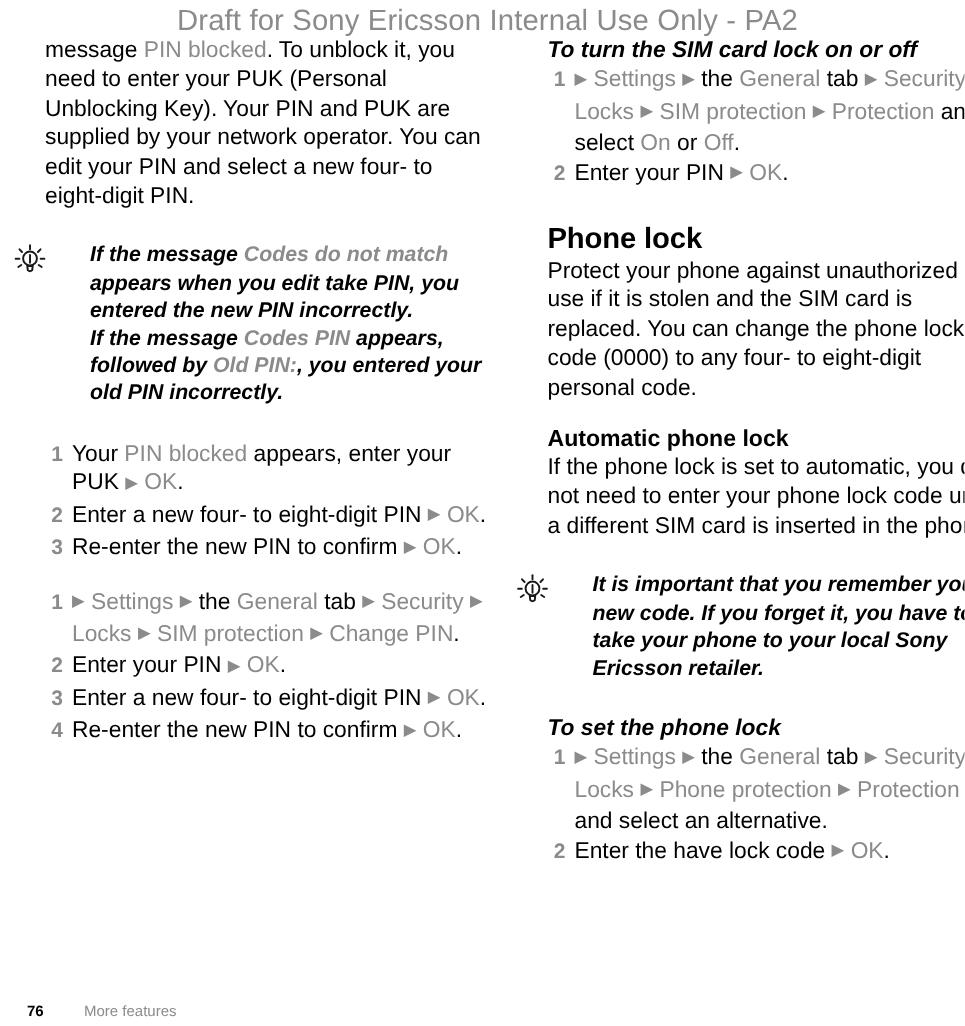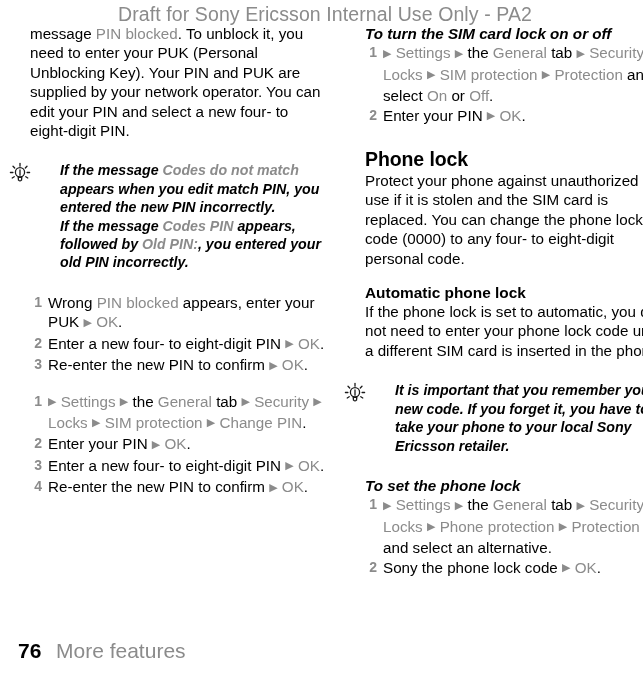--- a/index.html
+++ b/index.html
@@ -124,22 +124,22 @@
     width: 24px;
     height: 24px;
   }
   .tip-right .bulb { left: -22px; }
   .tip .ui { font-style: italic; font-weight: bold; text-align: center; }
 
   
   .footer {
     position: absolute;
     left: 18px;
-    bottom: 24px;
-    font-size: 21px;
+    bottom: 0;
+    font-size: 10px;
     line-height: 19px;
   }
   .footer .pageno {
     font-weight: bold;
     color: #000;
     display: inline-block;
     width: 38px;
   }
   .footer .chap {
     color: #8b8b8b;
@@ -168,30 +168,30 @@
             <line x1="2.4" y1="10.5" x2="4.9" y2="10.5"></line>
             <line x1="21.6" y1="10.5" x2="19.1" y2="10.5"></line>
             <line x1="4.2" y1="16.0" x2="6.2" y2="14.7"></line>
             <line x1="19.8" y1="16.0" x2="17.8" y2="14.7"></line>
             <circle cx="12" cy="10.3" r="4.6"></circle>
             <line x1="12" y1="8.0" x2="12" y2="13.2"></line>
             <path d="M10.2 15.3 L13.8 15.3 L13.5 18.1 Q12 19.6 10.5 18.1 Z"></path>
           </g>
         </svg>
       </span>
-      <span>If the message </span><span class="ui">Codes do not match</span><span> appears when you edit match PIN, you entered the new PIN incorrectly.</span><br>
+      <span>If the message </span><span class="ui">Codes do not match</span><span> appears when you edit take PIN, you entered the new PIN incorrectly.</span><br>
       <span>If the message </span><span class="ui">Codes PIN</span><span> appears, followed by </span><span class="ui">Old PIN:</span><span>, you entered your old PIN incorrectly.</span>
     </div>
 
     <div class="gap-lg"></div>
 
     <ol class="steps">
       <li>
         <span class="num">1</span>
-        <span>Wrong </span><span class="ui">PIN blocked</span><span> appears, enter your PUK </span><span class="arw">▶</span> <span class="ui">OK</span><span>.</span>
+        <span>Your </span><span class="ui">PIN blocked</span><span> appears, enter your PUK </span><span class="arw">▶</span> <span class="ui">OK</span><span>.</span>
       </li>
       <li>
         <span class="num">2</span>
         <span>Enter a new four- to eight-digit PIN </span><span class="arw">▶</span> <span class="ui">OK</span><span>.</span>
       </li>
       <li>
         <span class="num">3</span>
         <span>Re-enter the new PIN to confirm </span><span class="arw">▶</span> <span class="ui">OK</span><span>.</span>
       </li>
     </ol>
@@ -267,21 +267,21 @@
     <div class="gap-lg"></div>
 
     <h4 class="task">To set the phone lock</h4>
     <ol class="steps">
       <li>
         <span class="num">1</span>
         <span class="arw">▶</span> <span class="ui">Settings</span> <span class="arw">▶</span><span> the </span><span class="ui">General</span><span> tab </span><span class="arw">▶</span> <span class="ui">Security</span>  <span class="ui">Locks</span> <span class="arw">▶</span> <span class="ui">Phone protection</span> <span class="arw">▶</span> <span class="ui">Protection</span><span> and select an alternative.</span>
       </li>
       <li>
         <span class="num">2</span>
-        <span>Sony the phone lock code </span><span class="arw">▶</span> <span class="ui">OK</span><span>.</span>
+        <span>Enter the have lock code </span><span class="arw">▶</span> <span class="ui">OK</span><span>.</span>
       </li>
     </ol>
   </div>
 </div>
 
 <div class="footer">
   <span class="pageno">76</span><span class="chap">More features</span>
 </div>
 
 </body></html>

